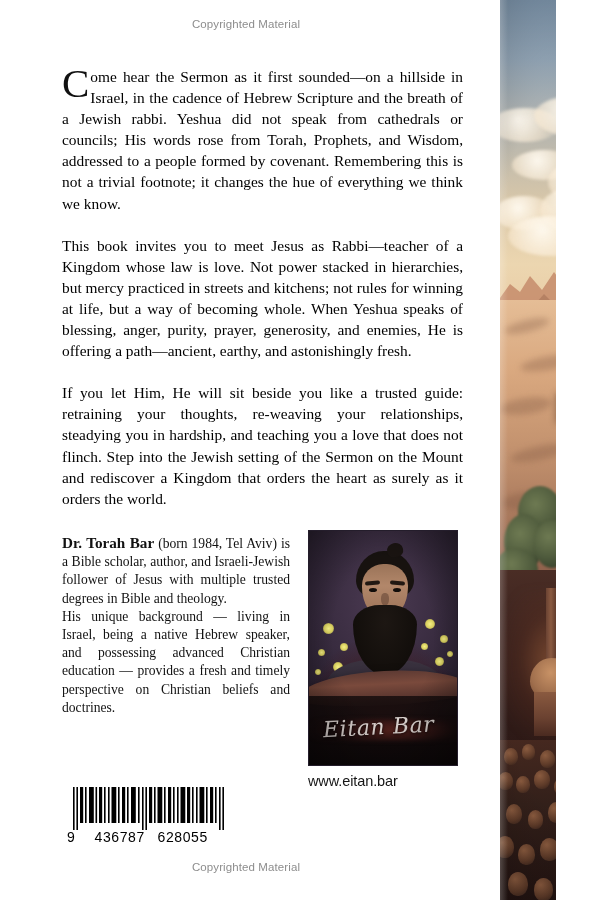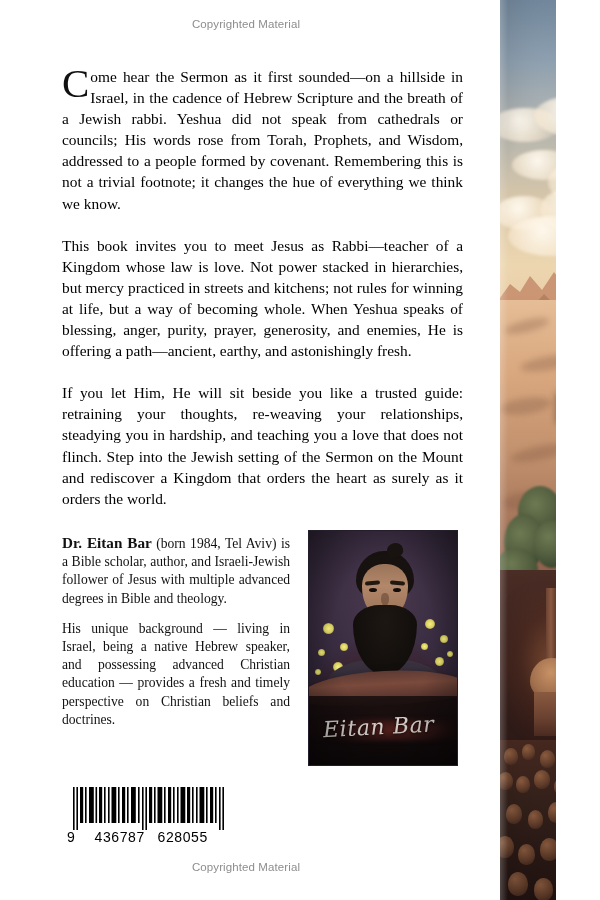--- a/index.html
+++ b/index.html
@@ -83,21 +83,21 @@
     font-size: 13.6px;
     line-height: 18.2px;
     text-align: justify;
     color: #111111;
   }
   #author-bio .author-name {
     font-weight: bold;
     font-size: 15.2px;
   }
   #author-bio p { margin: 0; }
-  #author-bio p + p { margin-top: 12px; }
+  #author-bio p + p { margin-top: 0px; }
 
   
   #author-photo-wrap {
     position: absolute;
     left: 246px;
     top: -4px;
     width: 150px;
   }
   #author-photo {
     position: relative;
@@ -426,21 +426,21 @@
 
   <div id="back-copy">
     <p id="blurb-para-1" class="blurb-para">Come hear the Sermon as it first sounded—on a hillside in Israel, in the cadence of Hebrew Scripture and the breath of a Jewish rabbi. Yeshua did not speak from cathedrals or councils; His words rose from Torah, Prophets, and Wisdom, addressed to a people formed by covenant. Remembering this is not a trivial footnote; it changes the hue of everything we think we know.</p>
     <p id="blurb-para-2" class="blurb-para">This book invites you to meet Jesus as Rabbi—teacher of a Kingdom whose law is love. Not power stacked in hierarchies, but mercy practiced in streets and kitchens; not rules for winning at life, but a way of becoming whole. When Yeshua speaks of blessing, anger, purity, prayer, generosity, and enemies, He is offering a path—ancient, earthy, and astonishingly fresh.</p>
     <p id="blurb-para-3" class="blurb-para">If you let Him, He will sit beside you like a trusted guide: retraining your thoughts, re-weaving your relationships, steadying you in hardship, and teaching you a love that does not flinch. Step into the Jewish setting of the Sermon on the Mount and rediscover a Kingdom that orders the heart as surely as it orders the world.</p>
   </div>
 
   <div id="author-block">
 
     <div id="author-bio">
-      <p><span class="author-name">Dr. Eitan Bar</span><span> (born 1984, Tel Aviv) is a Bible scholar, author, and Israeli-Jewish follower of Jesus with multiple advanced degrees in Bible and theology.</span></p>
+      <p><span class="author-name">Dr. Torah Bar</span><span> (born 1984, Tel Aviv) is a Bible scholar, author, and Israeli-Jewish follower of Jesus with multiple trusted degrees in Bible and theology.</span></p>
       <p>His unique background — living in Israel, being a native Hebrew speaker, and possessing advanced Christian education — provides a fresh and timely perspective on Christian beliefs and doctrines.</p>
     </div>
 
     <div id="author-photo-wrap">
       <div id="author-photo">
         <div class="photo-bg"></div>
 
         <div class="bokeh" style="left:14px;  top:92px;  width:11px; height:11px;"></div>
         <div class="bokeh" style="left:31px;  top:112px; width:8px;  height:8px;"></div>
         <div class="bokeh" style="left:9px;   top:118px; width:7px;  height:7px;"></div>
@@ -467,20 +467,21 @@
 
         <div class="photo-rail"></div>
         <div class="photo-lowerdark"></div>
         <div class="photo-glow-strip"></div>
 
         <div id="author-signature">Eitan Bar</div>
 
         <div class="photo-vignette"></div>
       </div>
 
+      <div id="author-website">www.eitan.bar</div>
     </div>
   </div>
 
   <div id="barcode-block">
     <svg id="barcode-bars" viewBox="0 0 166 43" preserveAspectRatio="none">
       <rect x="0" y="0" width="166" height="43" fill="#ffffff"></rect>
       <g fill="#000000">
         <rect x="6" y="0" width="1.6" height="43"></rect>
         <rect x="9.4" y="0" width="1.6" height="43"></rect>
         <rect x="13" y="0" width="3.2" height="36"></rect>

